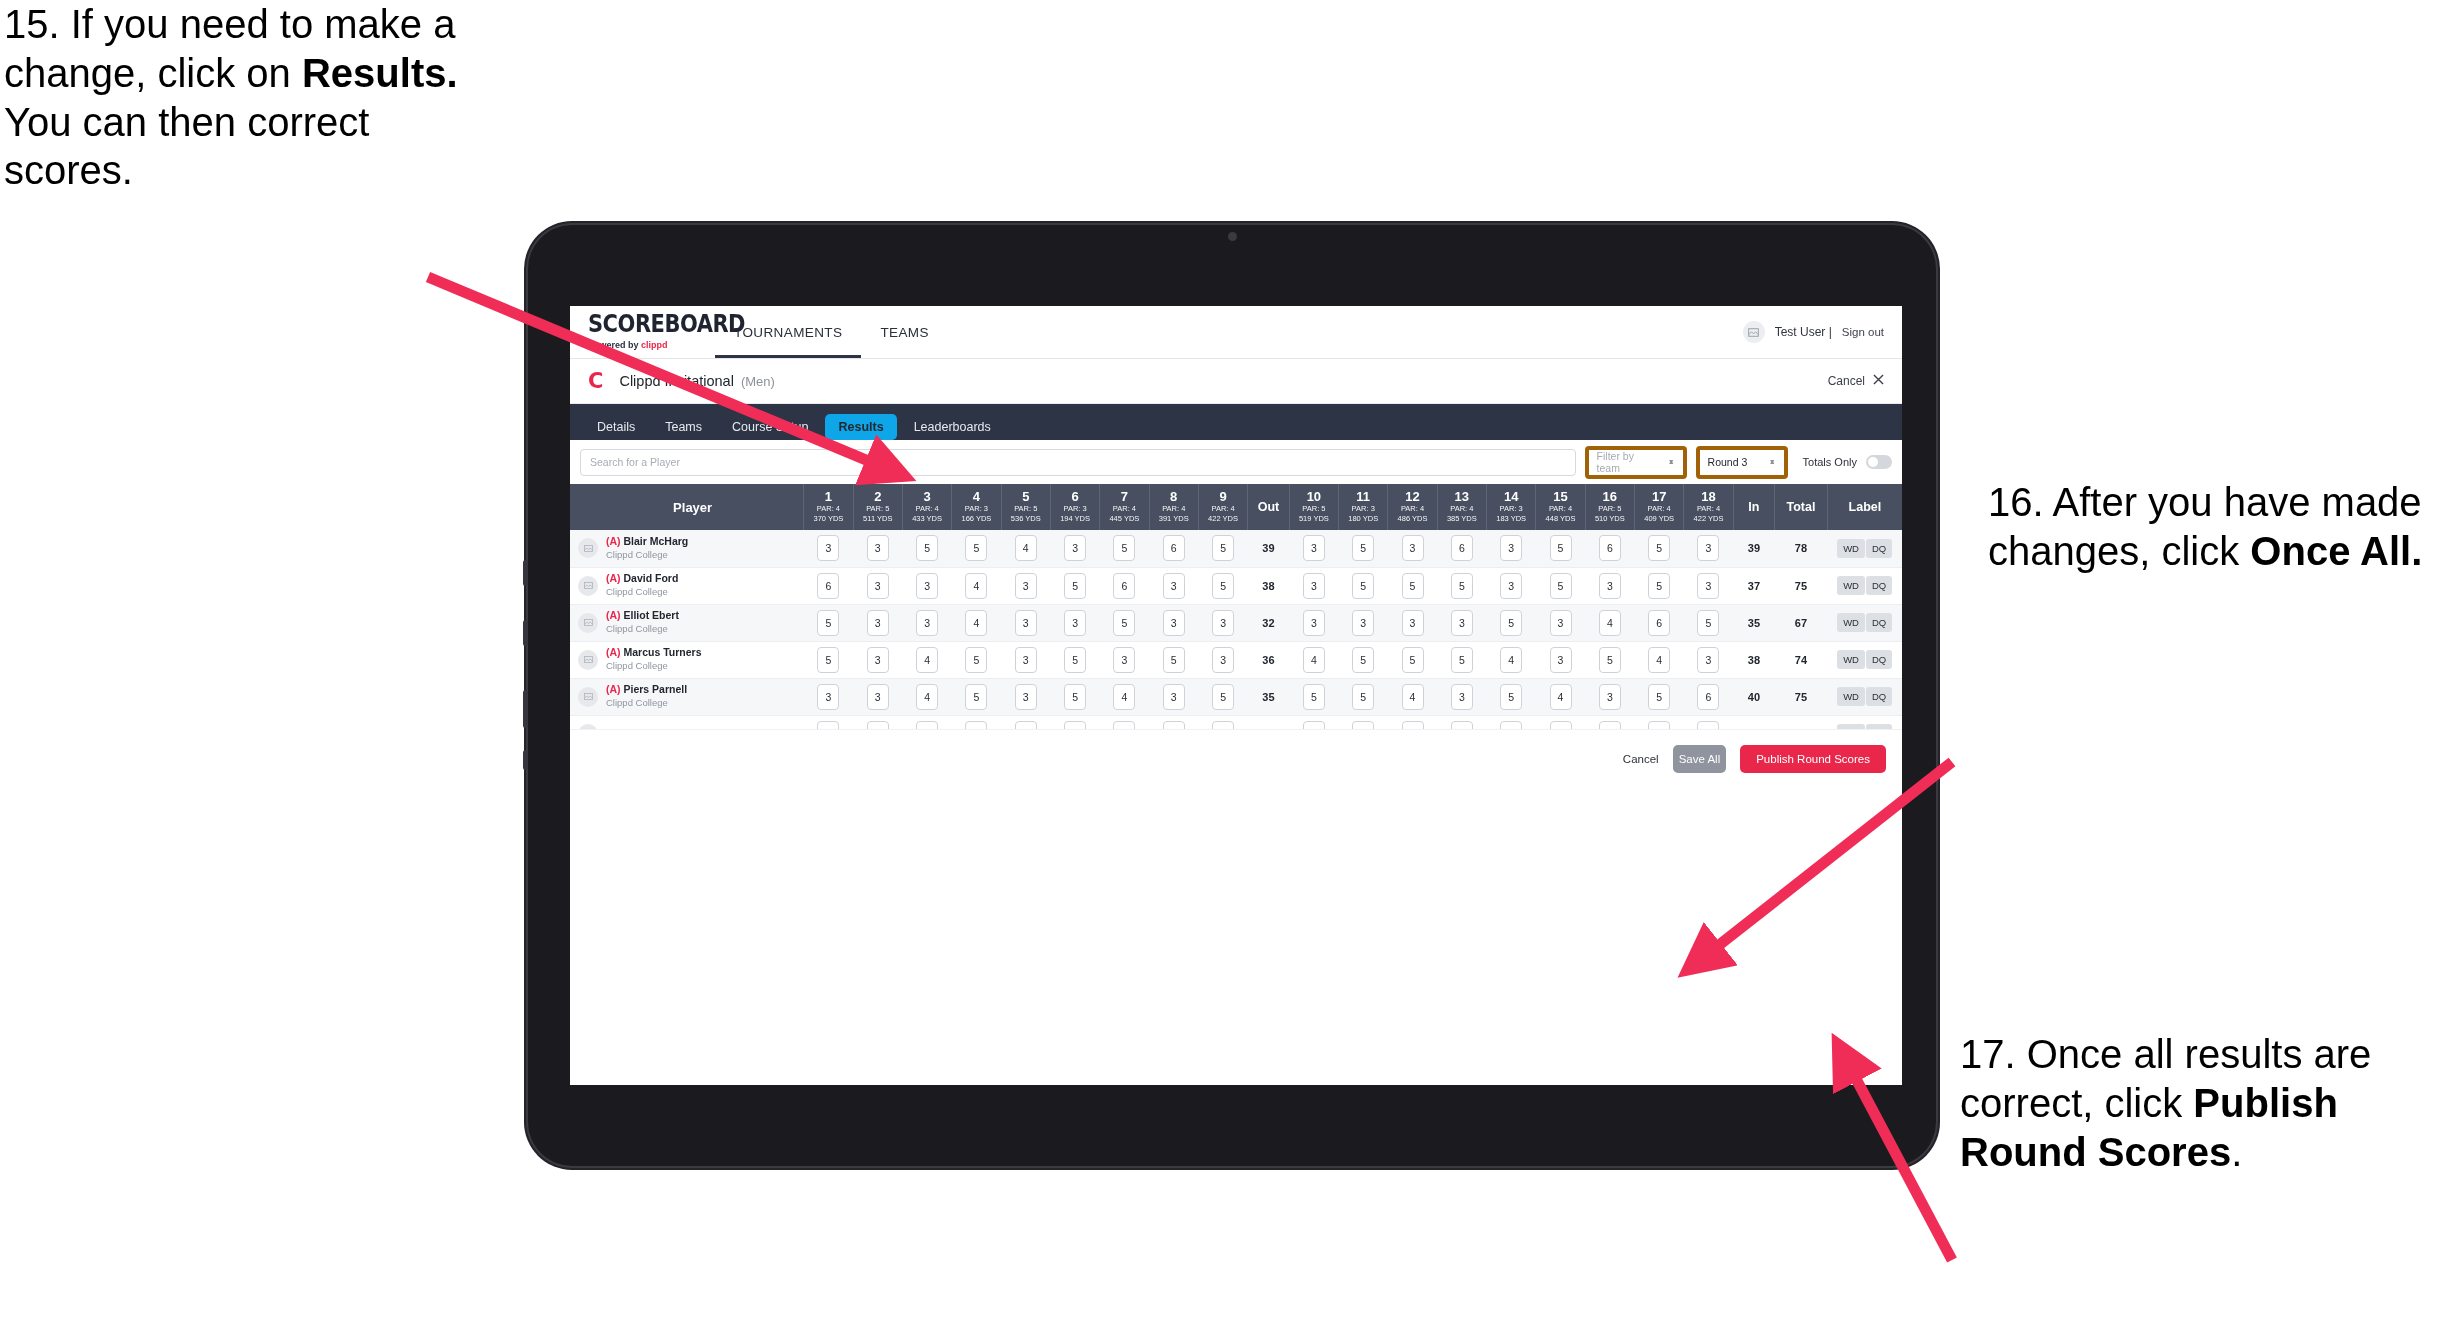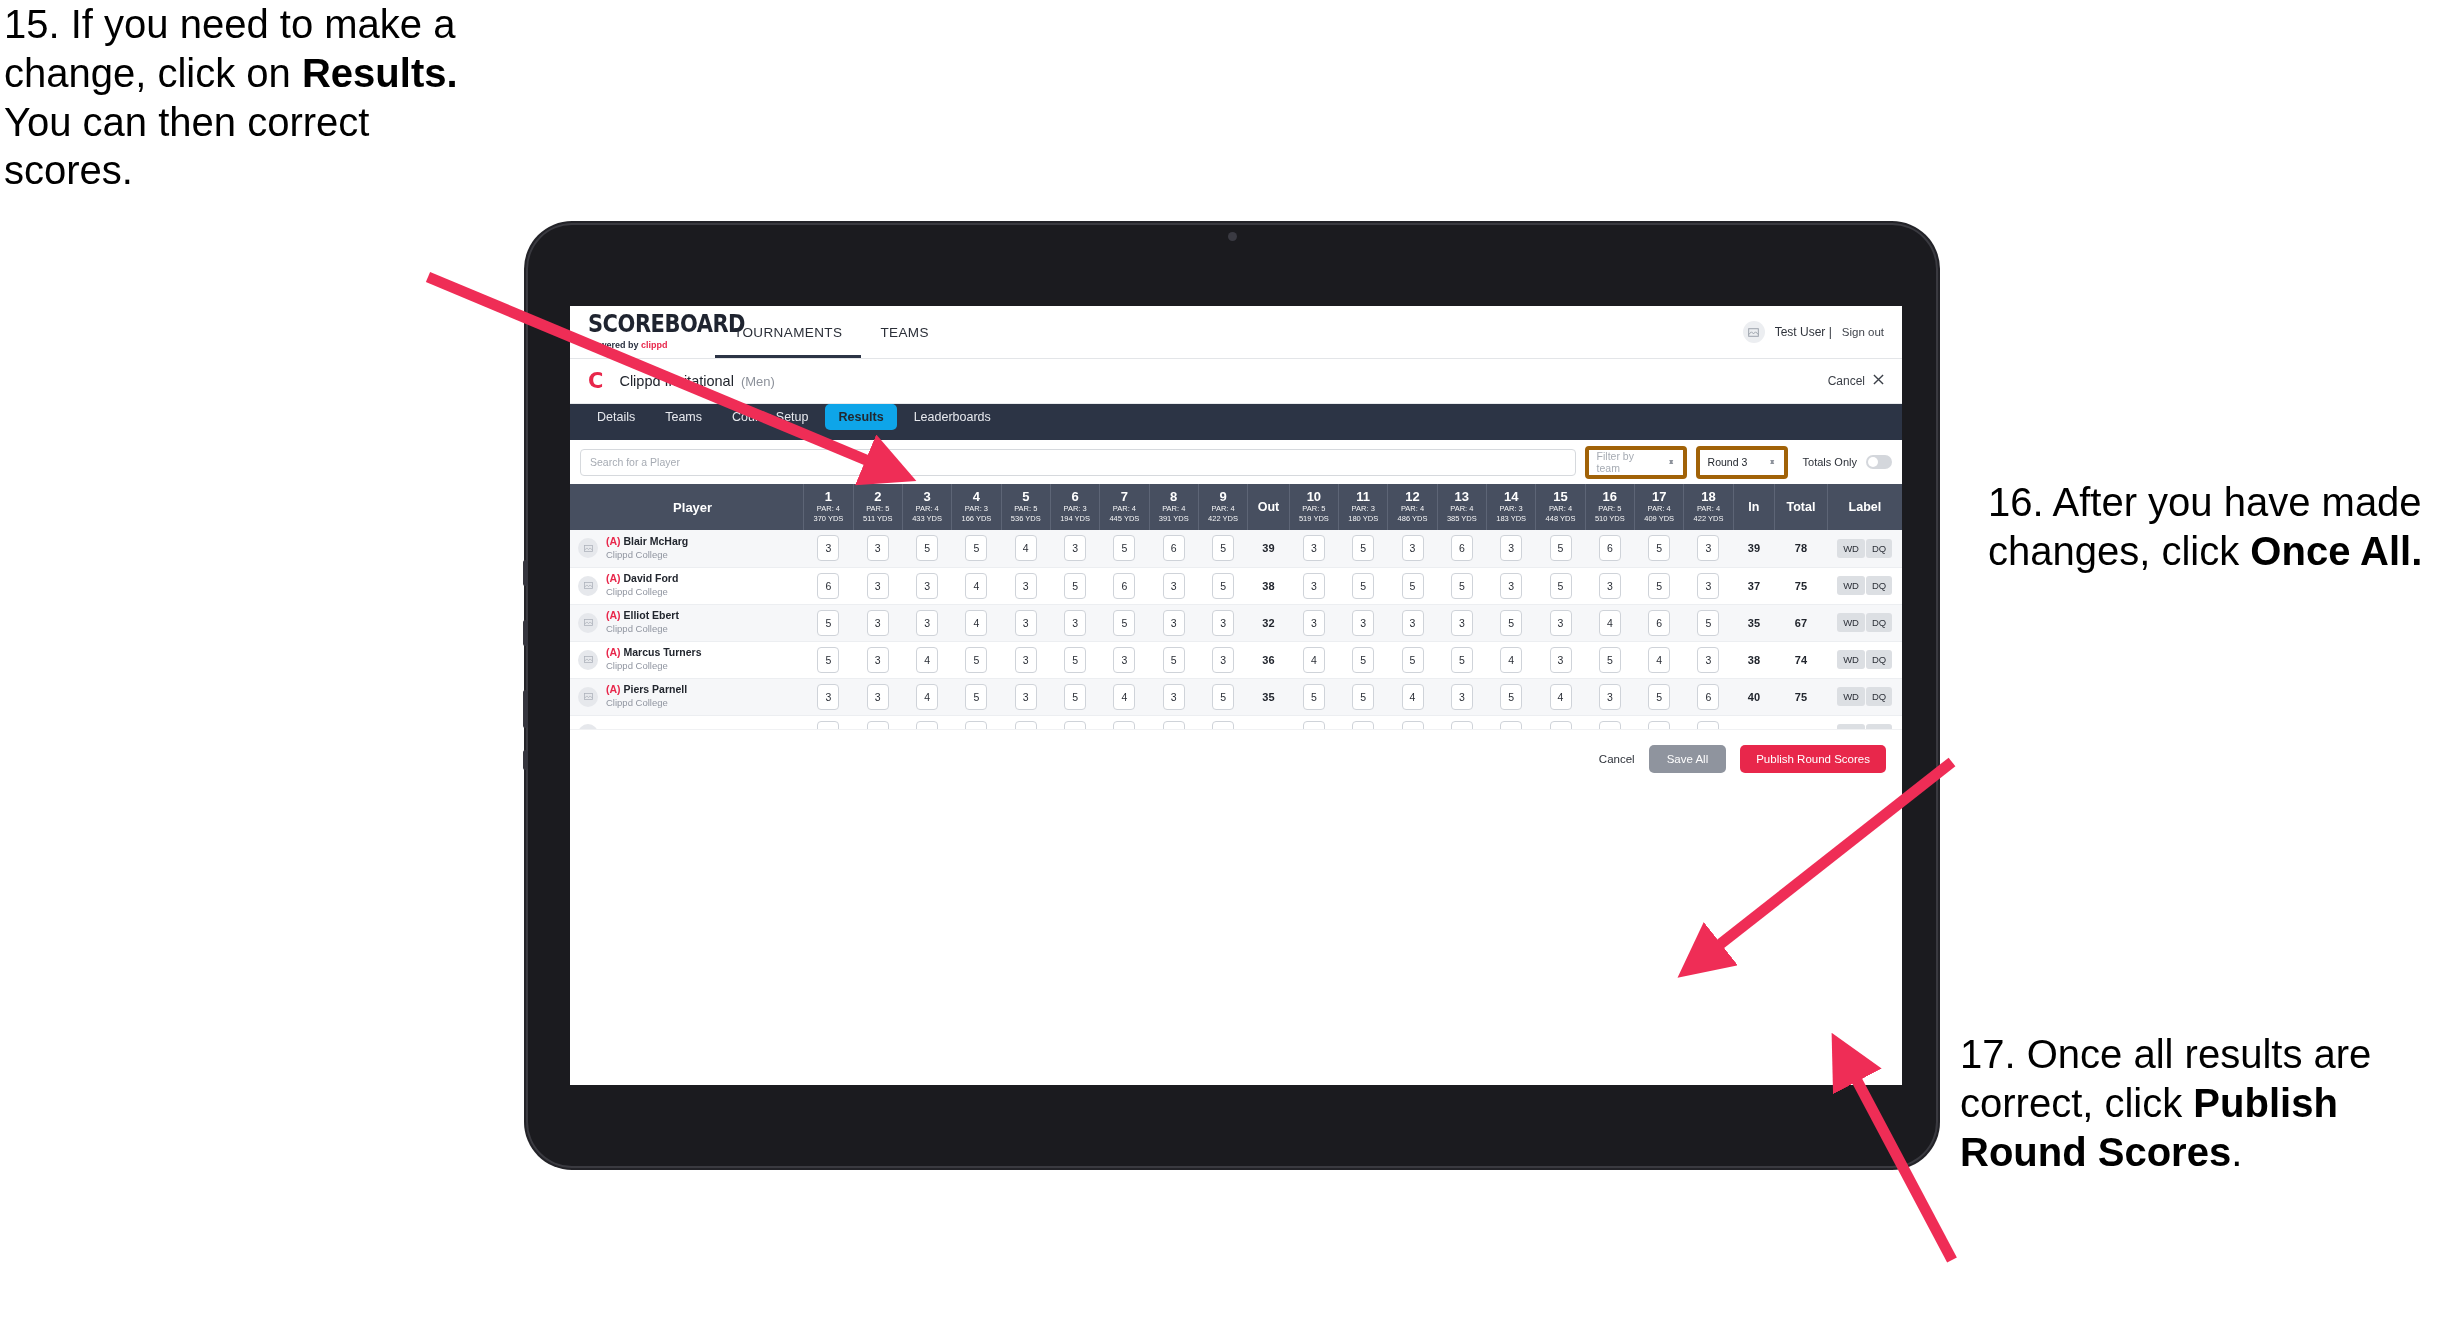--- a/index.html
+++ b/index.html
@@ -52,21 +52,21 @@
   #signout{font-size:11.5px;color:#41454d;cursor:pointer;}
 
   
   #tbar{height:44px;background:#fff;border-bottom:1px solid #e8eaec;display:flex;align-items:center;padding:0 18px;}
   #tlogo{font-family:"DejaVu Sans", sans-serif;font-weight:700;color:#e8274b;font-size:21px;margin-right:16px;}
   #tname{font-size:14.5px;color:#20242c;font-weight:500;}
   #tgender{font-size:13px;color:#8d929b;margin-left:7px;}
   #tcancel{margin-left:auto;font-size:12px;color:#3c4048;display:flex;align-items:center;gap:8px;cursor:pointer;}
 
   
-  #subtabs{height:36px;background:#2c3445;display:flex;align-items:flex-start;padding:0 14px;gap:4px;}
+  #subtabs{height:36px;background:#2c3445;display:flex;align-items:flex-end;padding:0 14px;gap:4px;}
   .subtab{font-size:12.5px;color:#e7e9ee;padding:6px 13px;border-radius:5px;cursor:pointer;}
   .subtab.active{background:#0ea5e9;color:#222830;font-weight:600;}
 
   
   #filterrow{height:44px;background:#fff;display:flex;align-items:center;padding:0 10px;gap:9px;}
   #search{flex:1;height:25px;border:1px solid #d6d9dd;border-radius:4px;display:flex;align-items:center;padding:0 9px;font-size:10.5px;color:#a6abb3;background:#fff;}
   .selectbox{height:25px;border:4px solid #a16207;border-radius:4px;display:flex;align-items:center;padding:0 8px;gap:10px;font-size:10.5px;background:#fff;}
   #team-select{width:78px;color:#a6abb3;}
   #round-select{width:68px;color:#23272e;}
   .chev{display:flex;flex-direction:column;line-height:0;color:#8d929b;font-size:7px;margin-left:auto;}
@@ -101,21 +101,21 @@
   td.sc{text-align:center;}
   .scorebox{display:inline-flex;align-items:center;justify-content:center;width:20px;height:24px;border:1px solid #cfd3d9;border-radius:4px;background:#fff;font-size:10.5px;color:#2a2e36;}
   td.agg{text-align:center;font-size:11px;font-weight:700;color:#22262e;}
   td.lbl{text-align:center;}
   .lblgroup{display:inline-flex;gap:1px;}
   .lblbtn{background:#dcdfe3;color:#2c3038;font-size:9.5px;padding:4px 6px;border-radius:3px;cursor:pointer;}
 
   
   #footer{height:58px;background:#fff;display:flex;align-items:center;justify-content:flex-end;gap:14px;padding-right:16px;border-top:1px solid #f0f1f3;}
   #btn-cancel{font-size:11.5px;color:#2e323a;cursor:pointer;}
-  #btn-save{background:#8f949e;color:#fff;font-size:11.5px;padding:8px 18px;border-radius:5px;cursor:pointer;}
+  #btn-save{background:#8f949e;color:#fff;font-size:11.5px;padding:8px 6px;border-radius:5px;cursor:pointer;}
   #btn-publish{background:#e8274b;color:#fff;font-size:11.5px;padding:8px 16px;border-radius:5px;cursor:pointer;}
 </style>
 </head>
 <body>
 
 <div class="annot" id="annot-15">
   <span>15. If you need to make a change, click on </span><b>Results.</b><span> You can then correct scores.</span>
 </div>
 <div class="annot" id="annot-16">
   <span>16. After you have made changes, click </span><b>Once All.</b><span></span>

